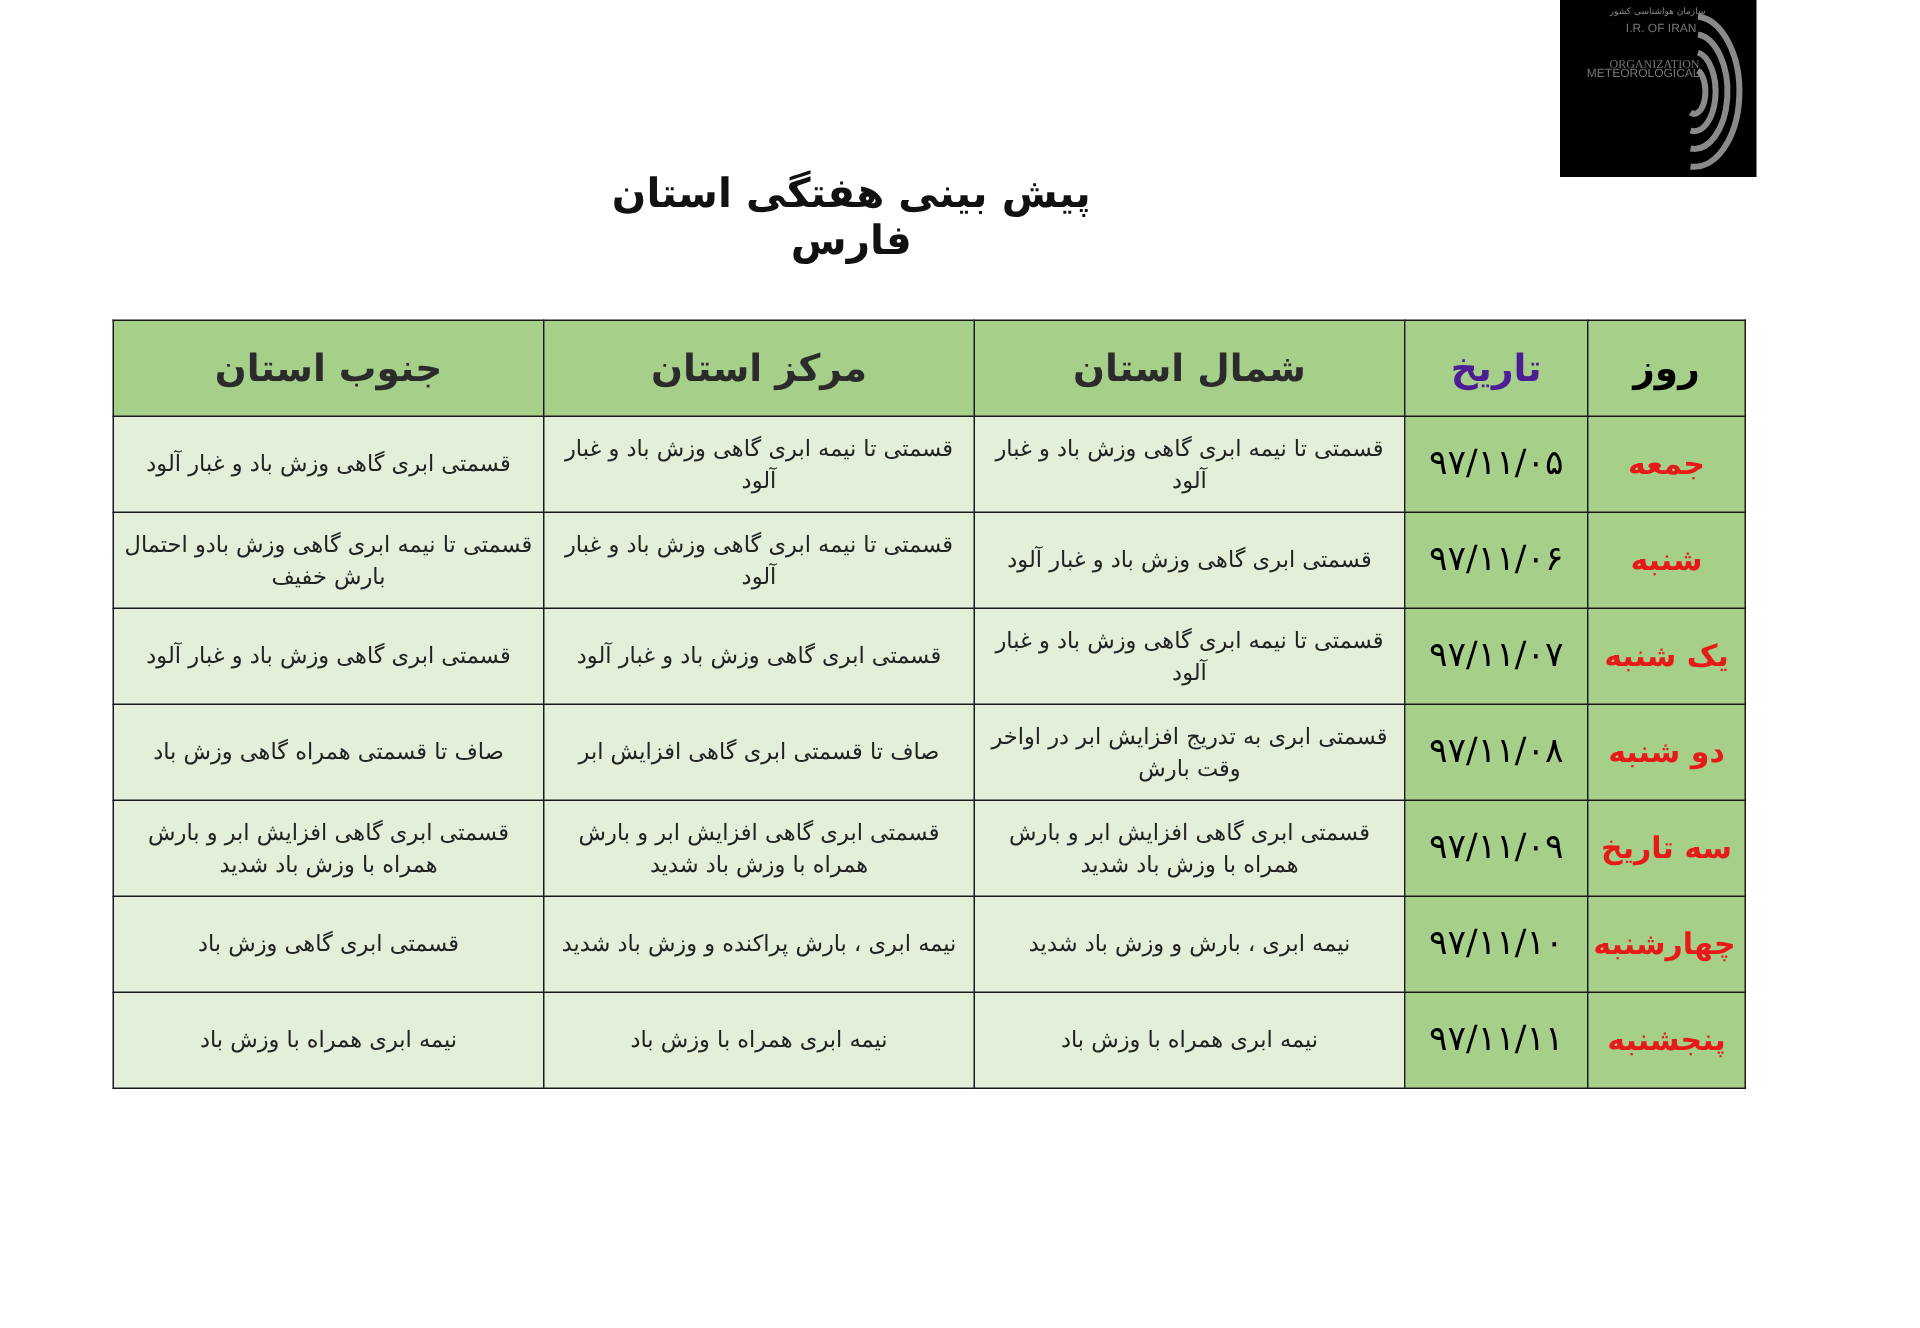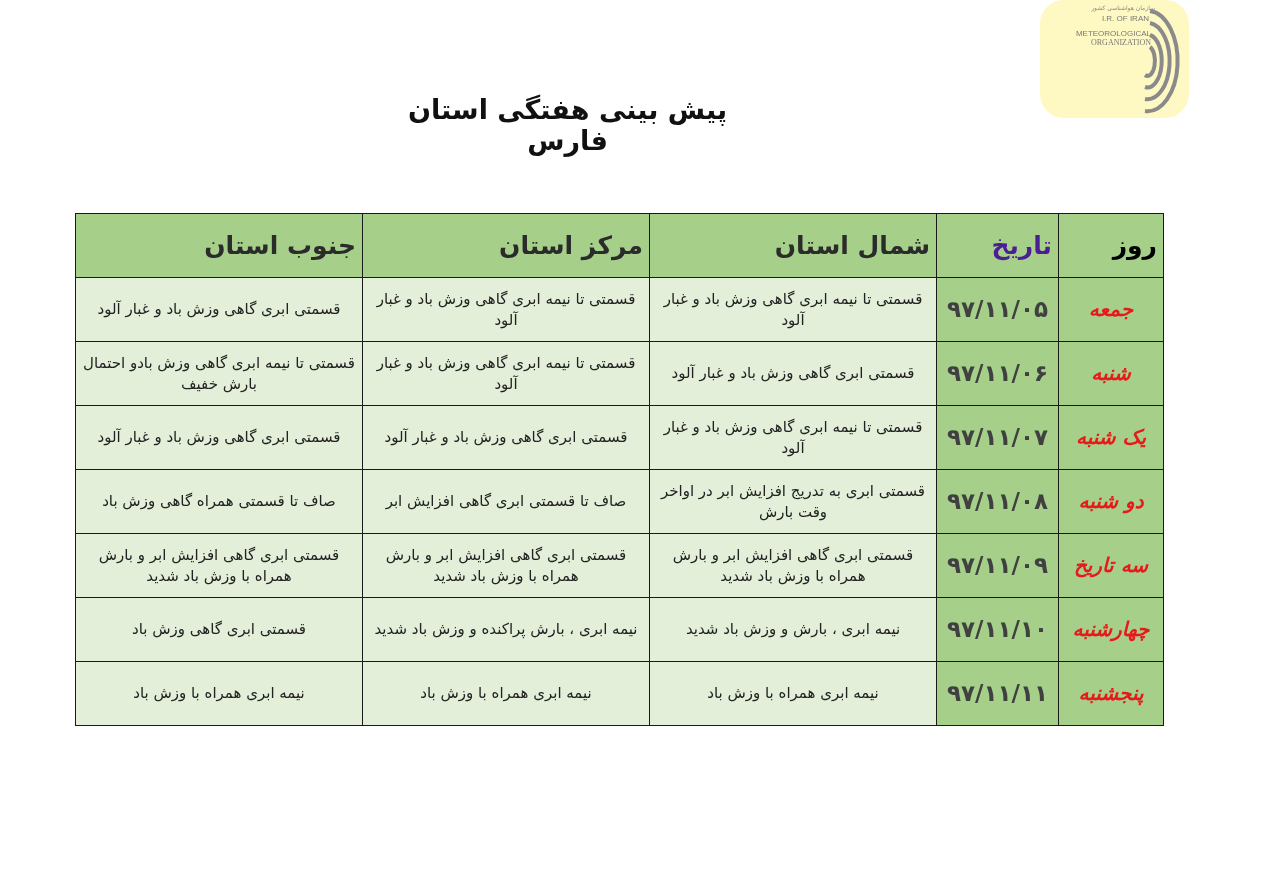--- a/index.html
+++ b/index.html
@@ -1,41 +1,41 @@
 <!DOCTYPE html>
 <html><head>
 <meta charset="utf-8">
 <style>
   html, body { margin: 0; padding: 0; background: #ffffff; }
   body { width: 1280px; height: 885px; position: relative; overflow: hidden;
          font-family: "DejaVu Sans", sans-serif; }
 
-  .logo { position: absolute; left: 1040px; top: 0; width: 149px; height: 118px;
-          background: #fef9c3; overflow: hidden; border-radius: 24px; }
+  .logo { position: absolute; left: 1040px; top: 0; width: 131px; height: 118px;
+          background: #000000; overflow: hidden; }
   .logo .fa-line { position: absolute; right: 34px; top: 4px; font-size: 6px; color: #888; direction: rtl; }
   .logo .en { position: absolute; font-family: "Liberation Sans", sans-serif; color: #777;
               font-size: 8px; line-height: 10px; text-align: right; }
   .logo .en1 { right: 40px; top: 14px; }
-  .logo .en2 { right: 38px; top: 29px; }
+  .logo .en2 { right: 38px; top: 44px; }
   .logo .en3 { right: 38px; top: 38px; font-family: Liberation Serif, serif; }
   .logo svg { position: absolute; right: 4px; top: 6px; }
 
-  .title { position: absolute; left: 400px; top: 94px; width: 335px; text-align: center;
+  .title { position: absolute; left: 400px; top: 114px; width: 335px; text-align: center;
            font-size: 27px; font-weight: bold; color: #111; direction: rtl; }
 
   table.fc { position: absolute; left: 75px; top: 213px; border-collapse: collapse;
              direction: rtl; table-layout: fixed; width: 1088px; }
   table.fc td, table.fc th { border: 1.5px solid #1a1a1a; text-align: center; vertical-align: middle;
                              padding: 0 6px; }
-  table.fc th { background: #a6d08a; height: 63px; font-size: 25px; font-weight: bold; color: #2b2b2b; text-align: right; }
+  table.fc th { background: #a6d08a; height: 63px; font-size: 25px; font-weight: bold; color: #2b2b2b; }
   table.fc th.day-h { color: #000000; }
   table.fc th.date-h { color: #4c1d95; }
   table.fc td { background: #e3efd9; height: 63px; font-size: 15px; line-height: 21px; color: #222; }
-  table.fc td.day { background: #a6d08a; color: #e8191b; font-weight: bold; font-size: 20px; font-style: italic; }
-  table.fc td.date { background: #a6d08a; color: #404040; font-weight: bold; font-size: 23px;
+  table.fc td.day { background: #a6d08a; color: #e8191b; font-weight: bold; font-size: 20px; }
+  table.fc td.date { background: #a6d08a; color: #000000; font-weight: normal; font-size: 23px;
                      letter-spacing: 1px; }
   col.c-day { width: 105px; }
   col.c-date { width: 122px; }
   col.c-reg { width: 287px; }
 </style>
 </head>
 <body>
 
 <div class="logo">
   <span class="fa-line">سازمان هواشناسی کشور</span>

